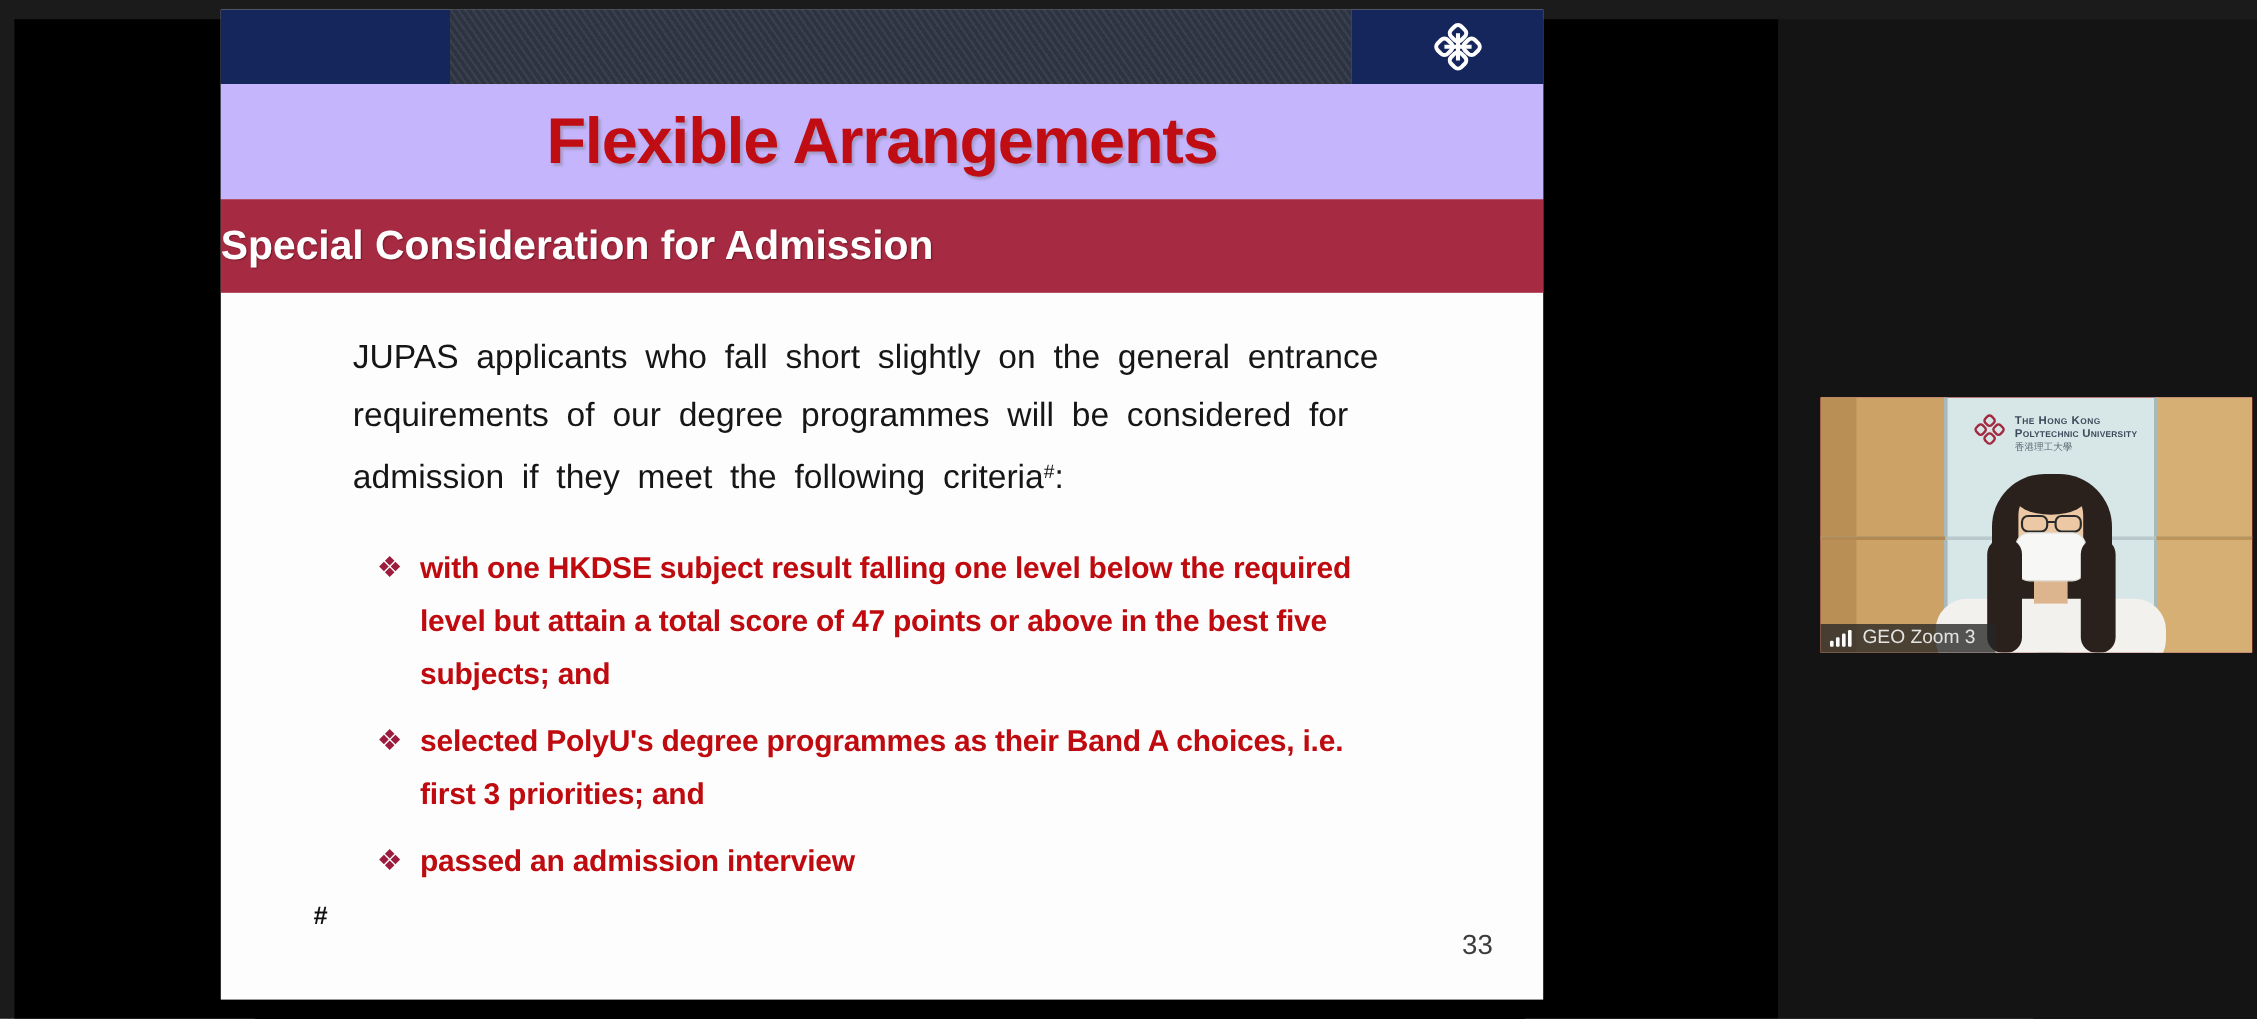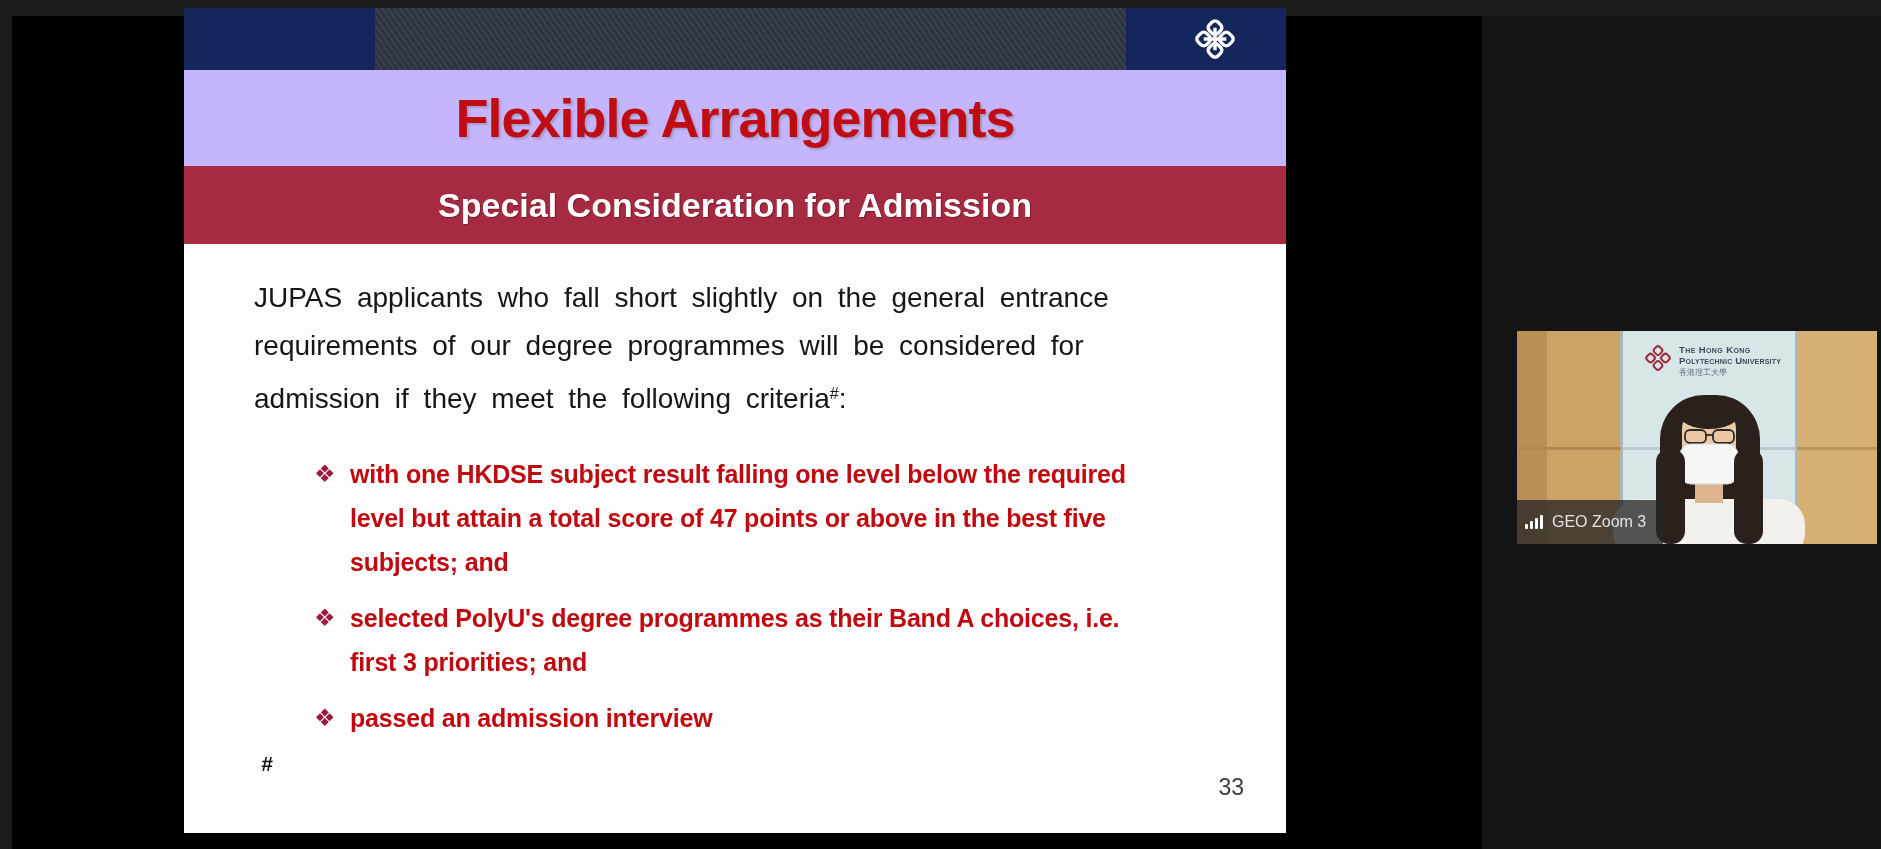--- a/index.html
+++ b/index.html
@@ -15,47 +15,47 @@
 
   .banner { display:flex; height:62px; width:100%; }
   .banner .navy-left  { width:191px; background:#14265c; }
   .banner .texture    { flex:1; background:repeating-linear-gradient(55deg,#39404d 0 2px,#2d3340 2px 5px); background-color:#323947; }
   .banner .navy-right { width:160px; background:#14265c; display:flex; align-items:center; justify-content:center; padding-left:18px; }
 
   .title-area { height:96px; display:flex; align-items:center; justify-content:center; background:#c4b5fd; }
   .title-area h1 { font-size:54px; font-weight:bold; letter-spacing:-1px; color:#c00d13;
                    text-shadow:2px 2px 2px rgba(110,110,110,0.35); }
 
-  .subtitle-band { height:78px; background:#a52a42; display:flex; align-items:center; justify-content:center; }
+  .subtitle-band { height:78px; background:#a52a42; display:flex; align-items:center; justify-content:flex-start; }
   .subtitle-band h2 { font-size:34px; font-weight:bold; color:#ffffff; letter-spacing:0px;
                       text-shadow:1px 1px 1px rgba(60,0,10,0.4); }
 
   .body-area { padding:30px 72px 0 70px; }
   .paragraph { font-size:28px; line-height:48px; color:#161616; word-spacing:7px; white-space:pre-line; }
   .paragraph .sup { font-size:16px; vertical-align:9px; white-space:normal; }
-  .paragraph-wrap { min-height:152px; }
+  .paragraph-wrap { min-height:152px;margin-left:40px; }
 
   ul.criteria { list-style:none; margin:26px 0 0 60px; width:960px; }
   ul.criteria li { display:flex; margin-bottom:12px; }
   ul.criteria .marker { width:26px; margin-right:10px; color:#9c1c3d; font-size:24px; line-height:44px; flex:none; }
   ul.criteria .btext  { font-size:25px; font-weight:bold; color:#bf0b10; line-height:44px;
                         letter-spacing:-0.2px; white-space:pre-line; }
 
   .footnote { position:absolute; left:77px; top:744px; display:flex; align-items:baseline;
               font-weight:bold; font-style:italic; color:#111; font-size:21px; }
   .footnote .fmark { margin-right:28px; }
   .page-number { position:absolute; right:42px; top:766px; font-size:23px; color:#3c3c3c; }
 
   
   .knot { display:block; }
 
   
   .webcam { position:absolute; left:1517px; top:331px; width:360px; height:213px; background:#b91c1c; overflow:hidden; cursor:pointer; }
   .webcam svg { display:block; }
-  .label-bar { position:absolute; left:0; bottom:0; height:44px; min-width:146px; background:rgba(38,38,38,0.78);
+  .label-bar { position:absolute; left:0; bottom:0; height:24px; min-width:146px; background:rgba(38,38,38,0.78);
                display:flex; align-items:center; padding:0 12px 0 8px; }
   .bars { display:flex; align-items:flex-end; gap:2px; margin-right:9px; }
   .bars i { display:block; width:3px; background:#fff; border-radius:1px; }
   .bars i:nth-child(1){height:5px;} .bars i:nth-child(2){height:8px;}
   .bars i:nth-child(3){height:11px;} .bars i:nth-child(4){height:14px;}
   .label-text { color:#e3e3e3; font-size:16px; white-space:nowrap; }
 </style>
 </head>
 <body>
 

